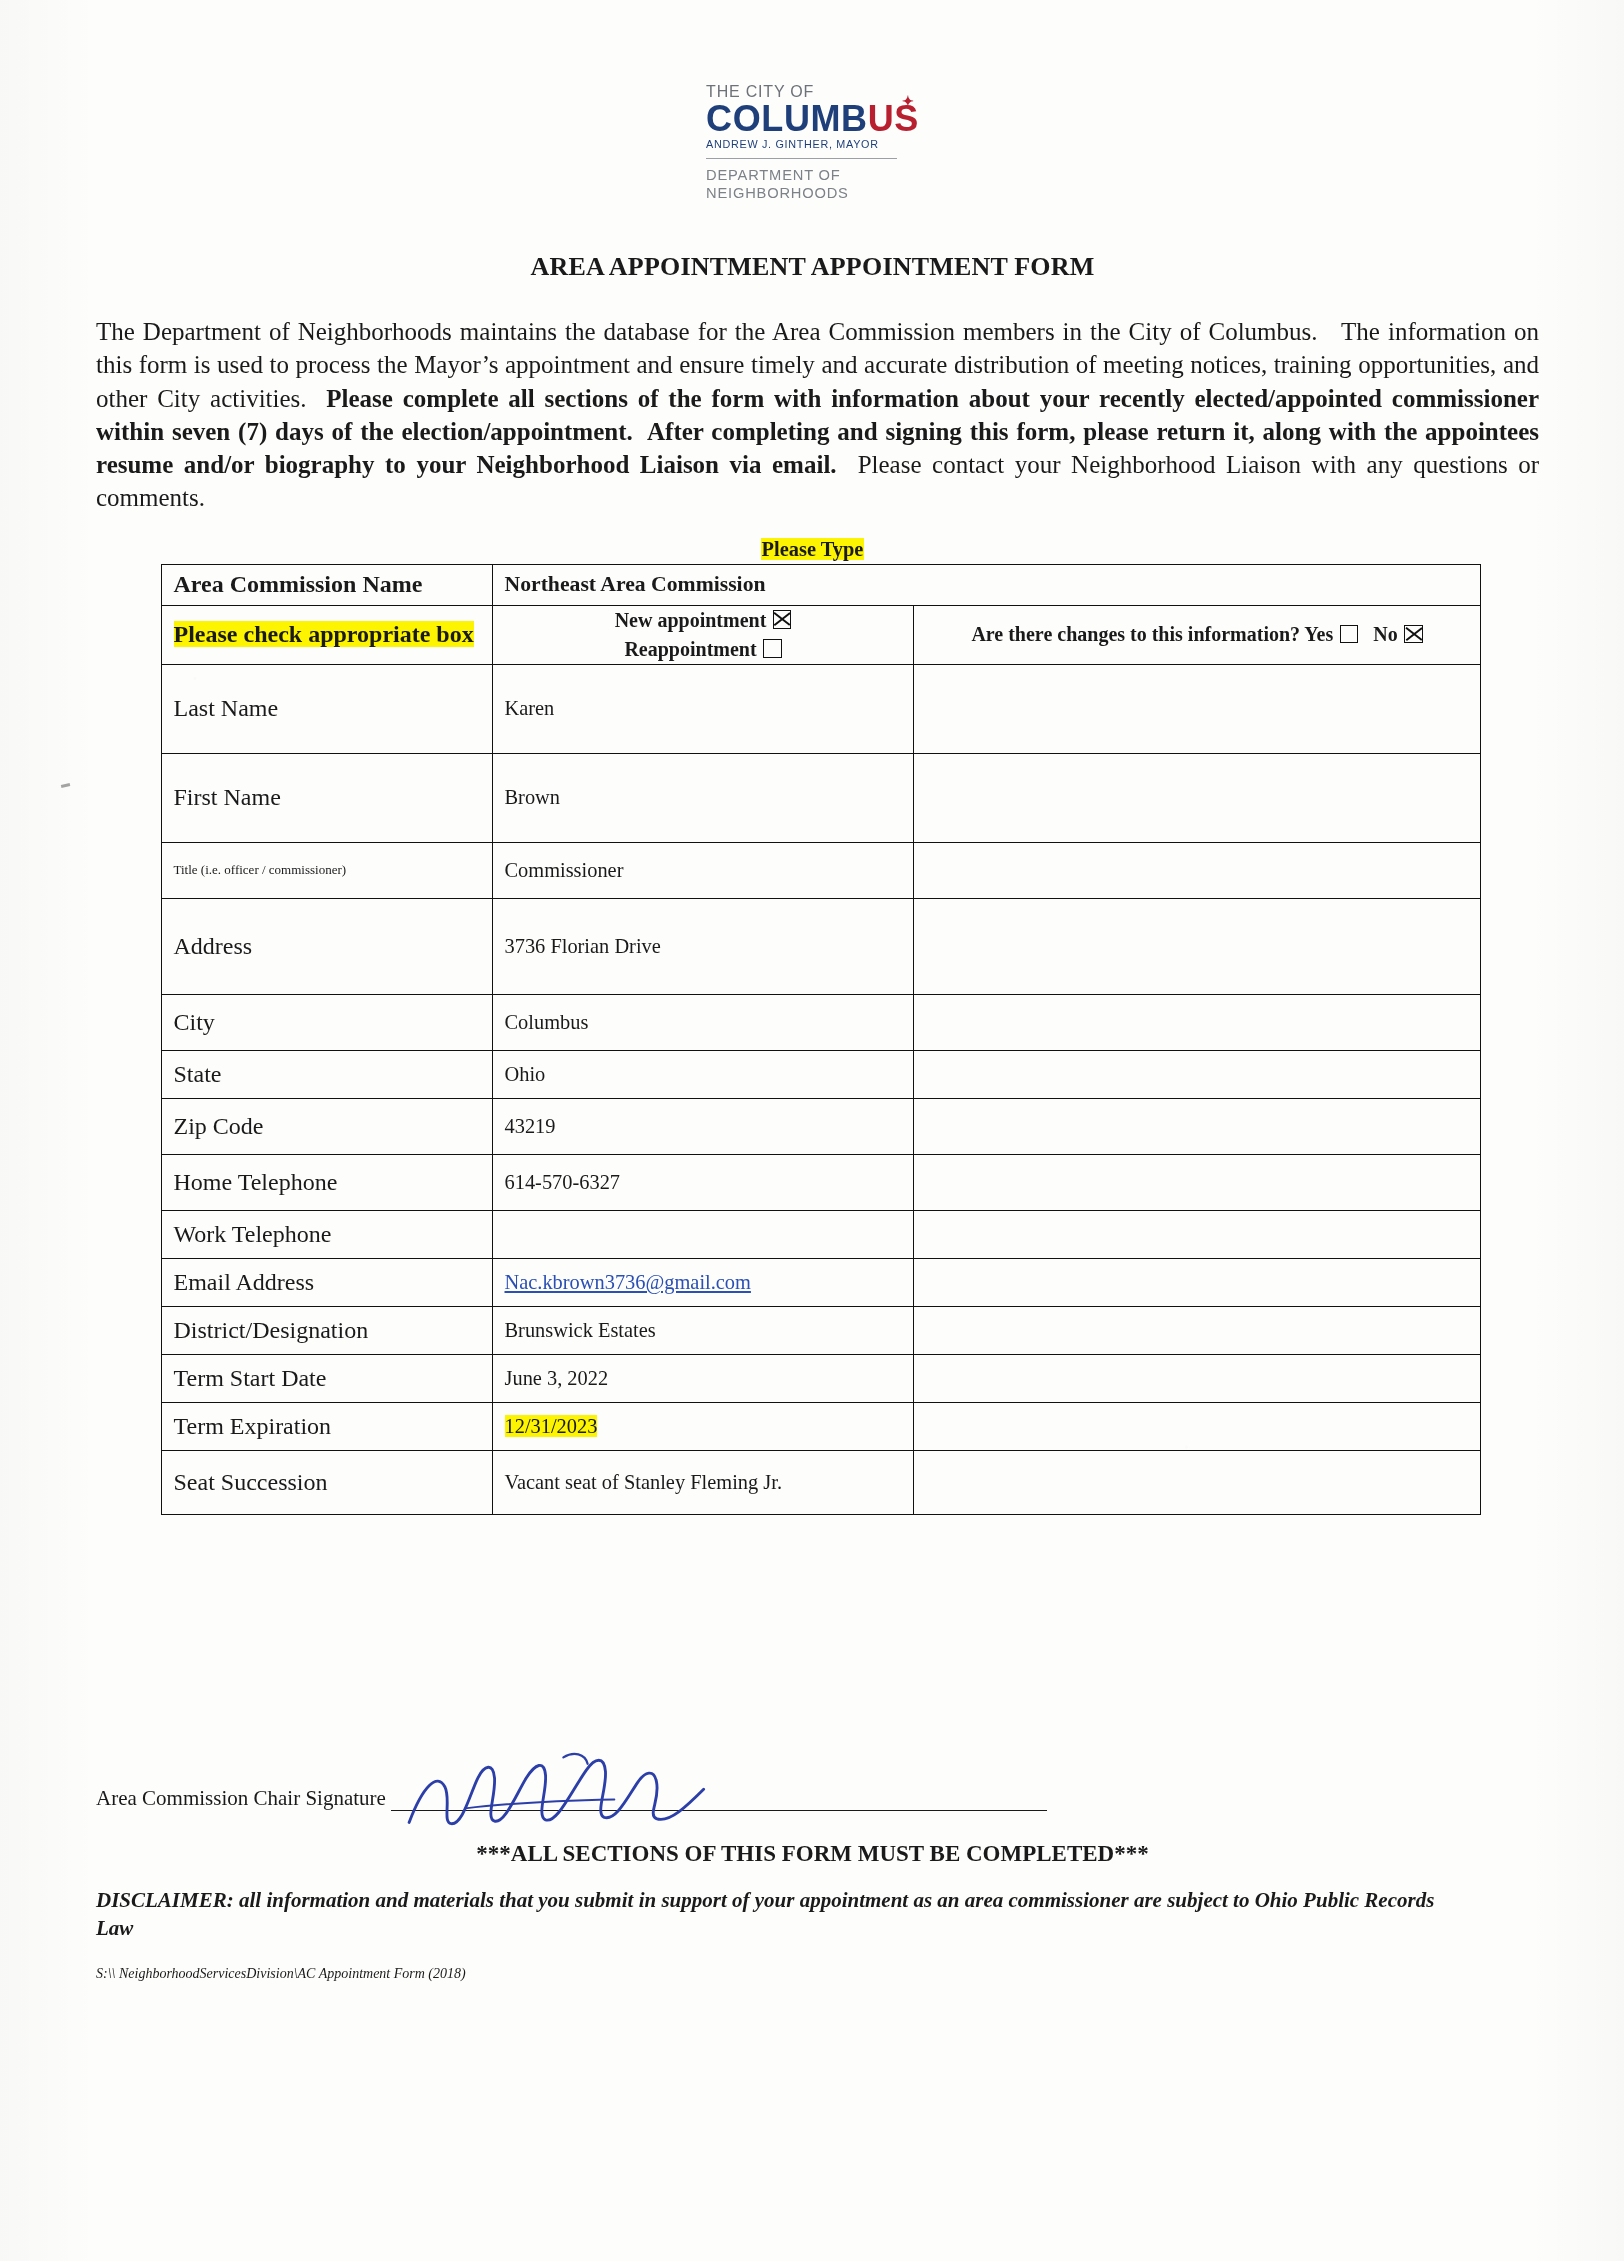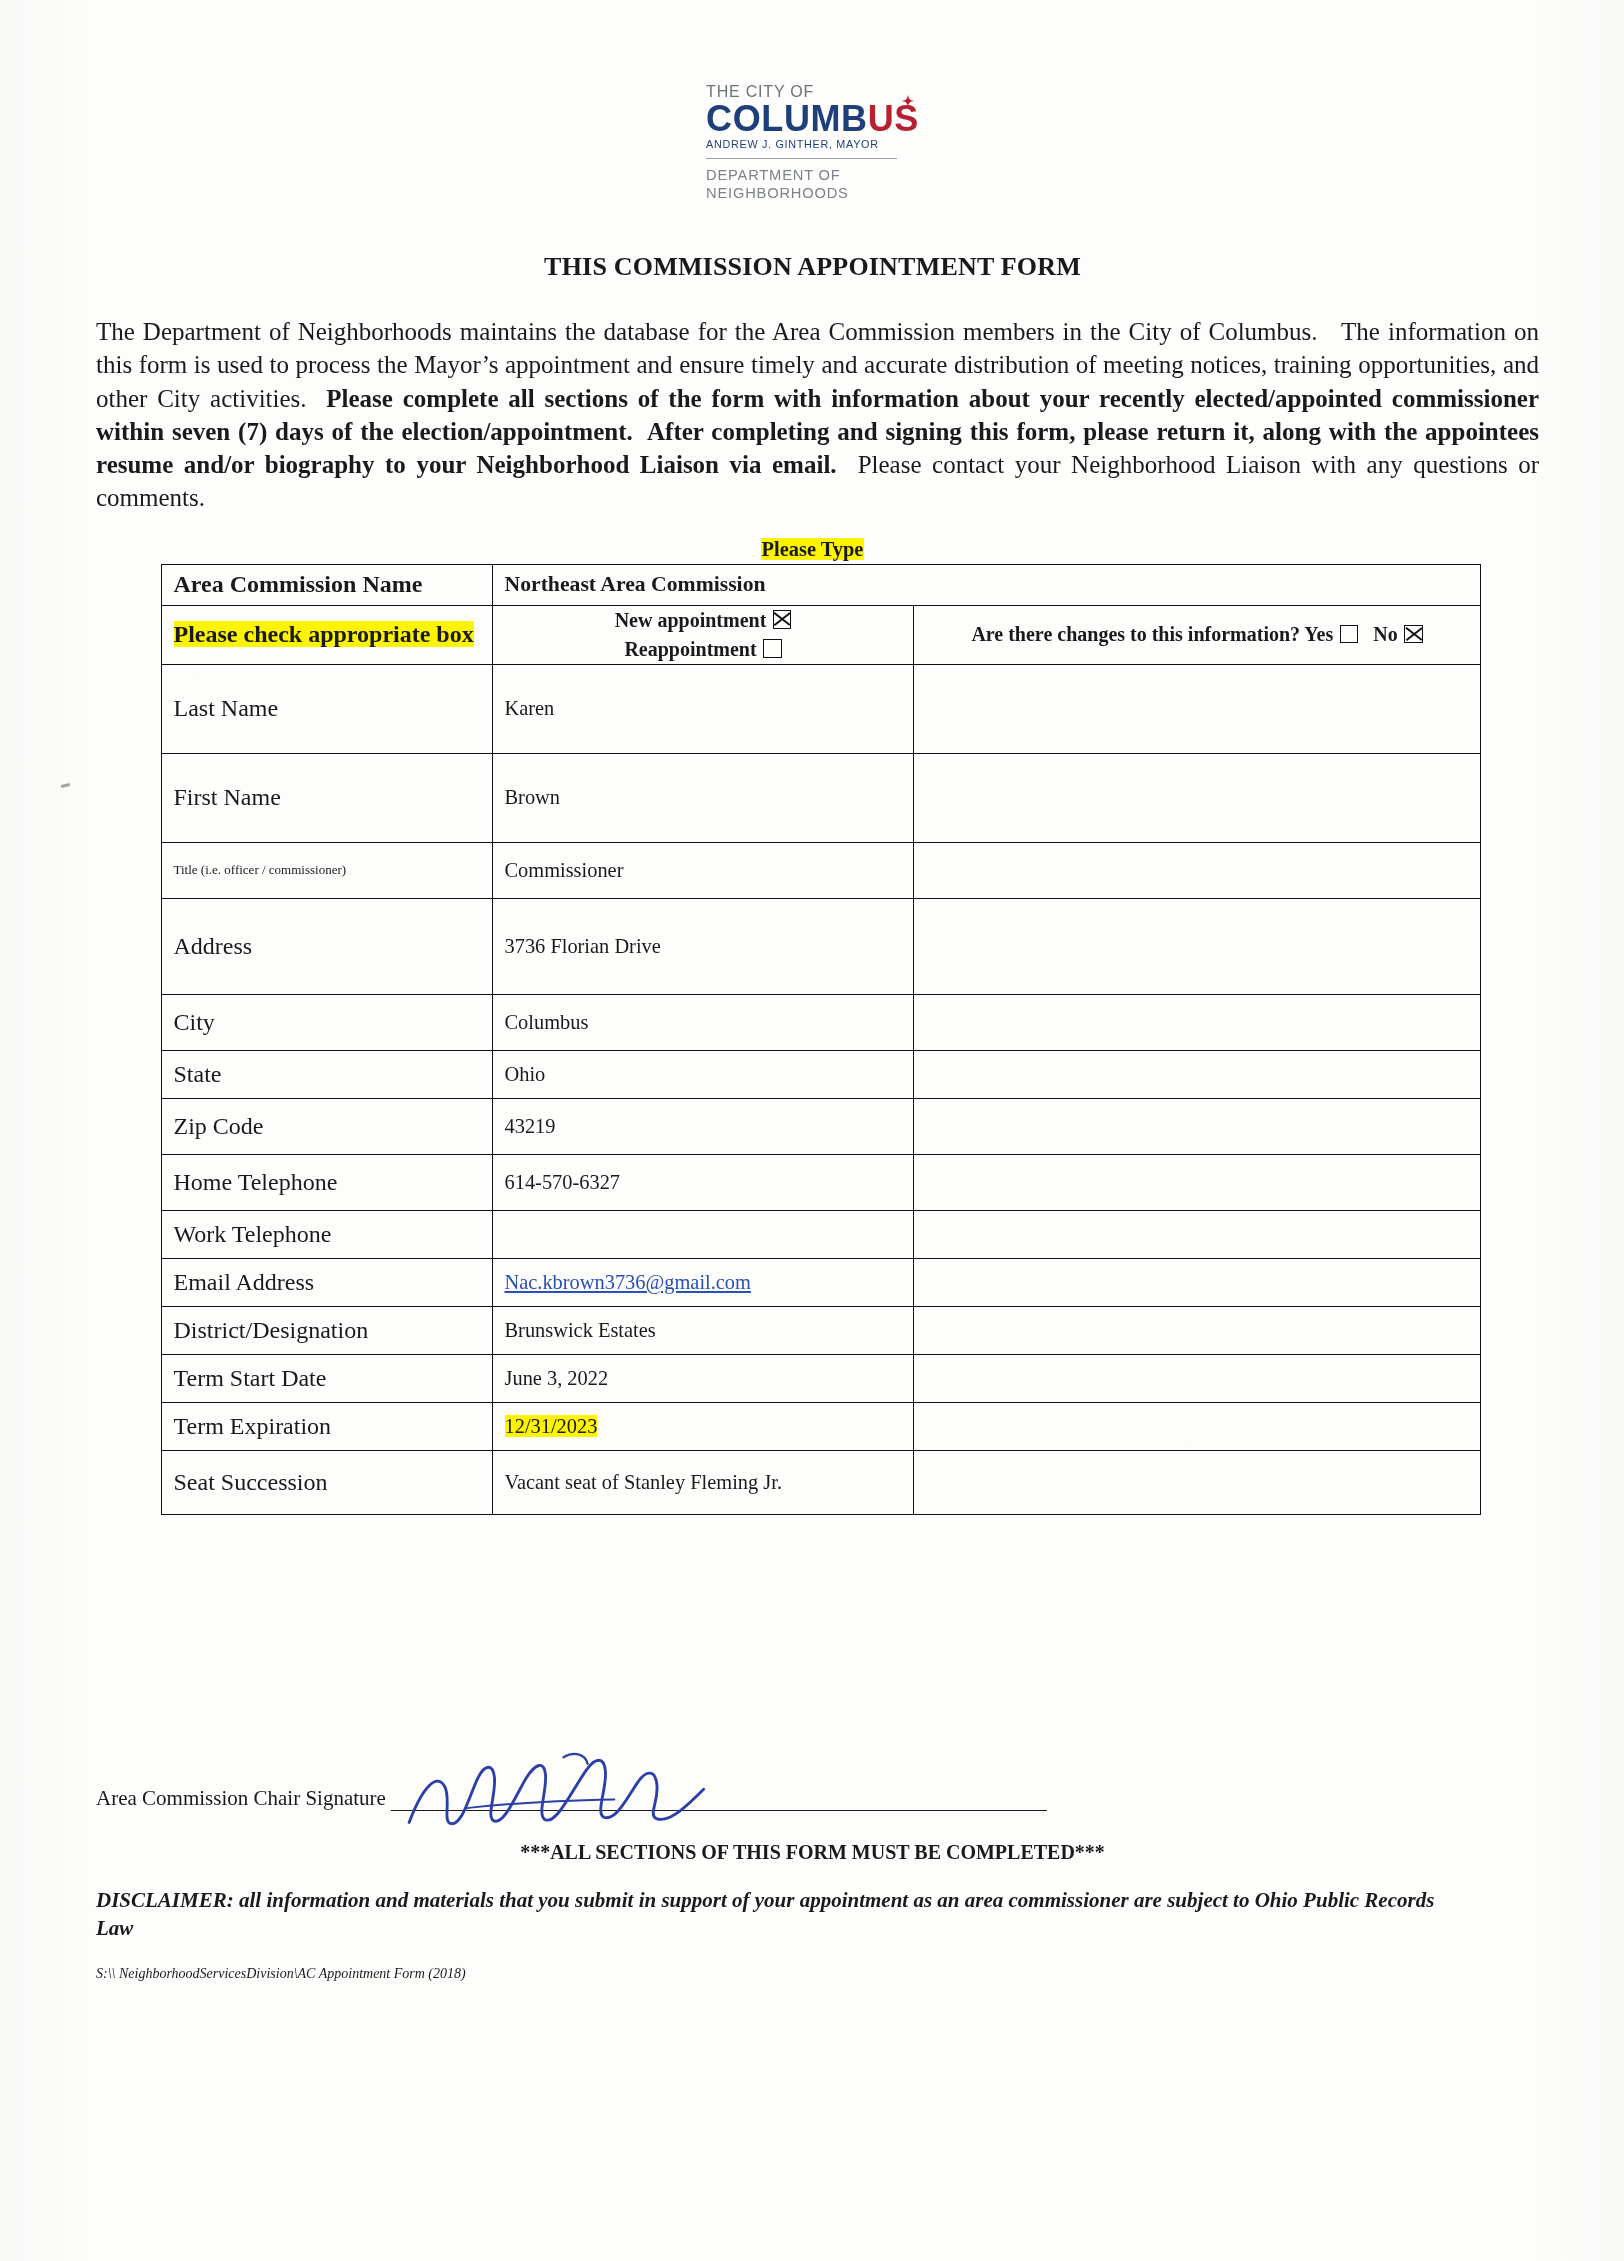--- a/index.html
+++ b/index.html
@@ -257,21 +257,21 @@
     pointer-events: none;
   }
 
   
   .all-sections {
     position: absolute;
     top: 1841px;
     left: 0;
     width: 100%;
     text-align: center;
-    font-size: 20px;
+    font-size: 23px;
     font-weight: bold;
   }
   .disclaimer {
     position: absolute;
     top: 1886px;
     left: 96px;
     width: 1357px;
     font-size: 21px;
     font-weight: bold;
     font-style: italic;
@@ -303,21 +303,21 @@
       <div class="logo-columbus">
         <span>COLUMB</span><span class="red">US</span><span class="logo-star">✦</span>
       </div>
       <div class="logo-mayor">ANDREW J. GINTHER, MAYOR</div>
       <div class="logo-rule"></div>
       <div class="logo-dept">DEPARTMENT OF</div>
       <div class="logo-dept">NEIGHBORHOODS</div>
     </div>
   </div>
 
-  <div class="doc-title">THIS COMMISSION APPOINTMENT FORM</div>
+  <div class="doc-title">AREA APPOINTMENT APPOINTMENT FORM</div>
 
   <div class="intro">The Department of Neighborhoods maintains the database for the Area Commission members in the City of Columbus.&nbsp;&nbsp; The information on this form is used to process the Mayor’s appointment and ensure timely and accurate distribution of meeting notices, training opportunities, and other City activities.&nbsp; <b>Please complete all sections of the form with information about your recently elected/appointed commissioner within seven (7) days of the election/appointment.&nbsp; After completing and signing this form, please return it, along with the appointees resume and/or biography to your Neighborhood Liaison via email.</b>&nbsp; Please contact your Neighborhood Liaison with any questions or comments.</div>
 
   <div class="please-type"><span>Please Type</span></div>
 
   <table class="form-table">
     <colgroup>
       <col class="col-label">
       <col class="col-value">
       <col class="col-extra">

